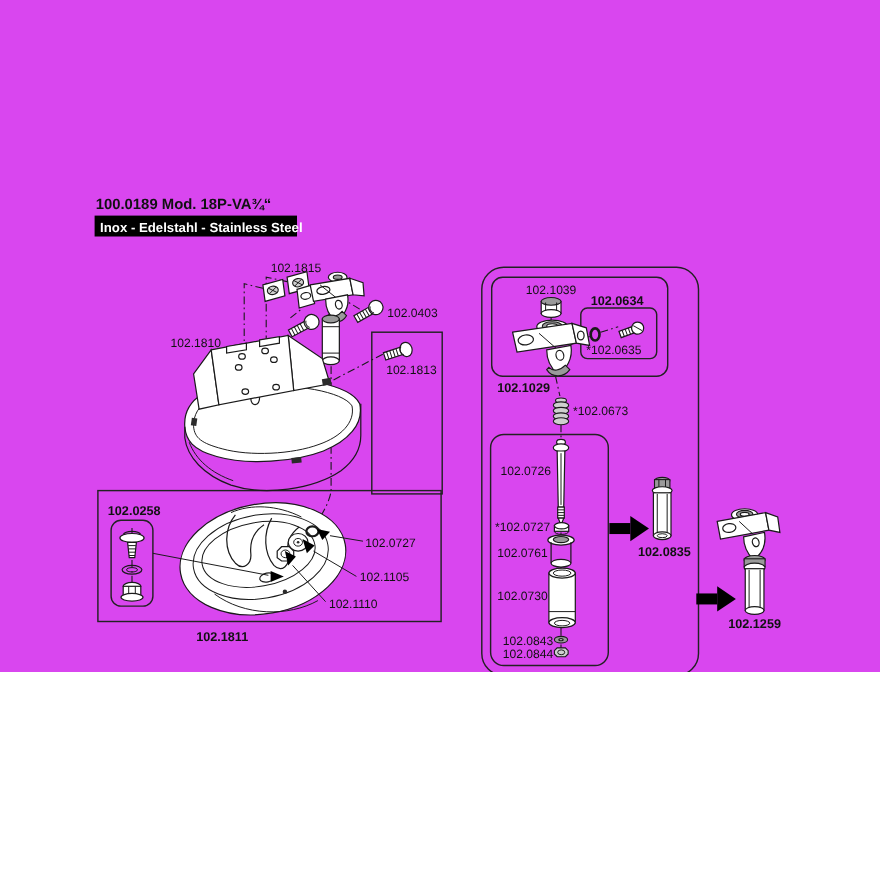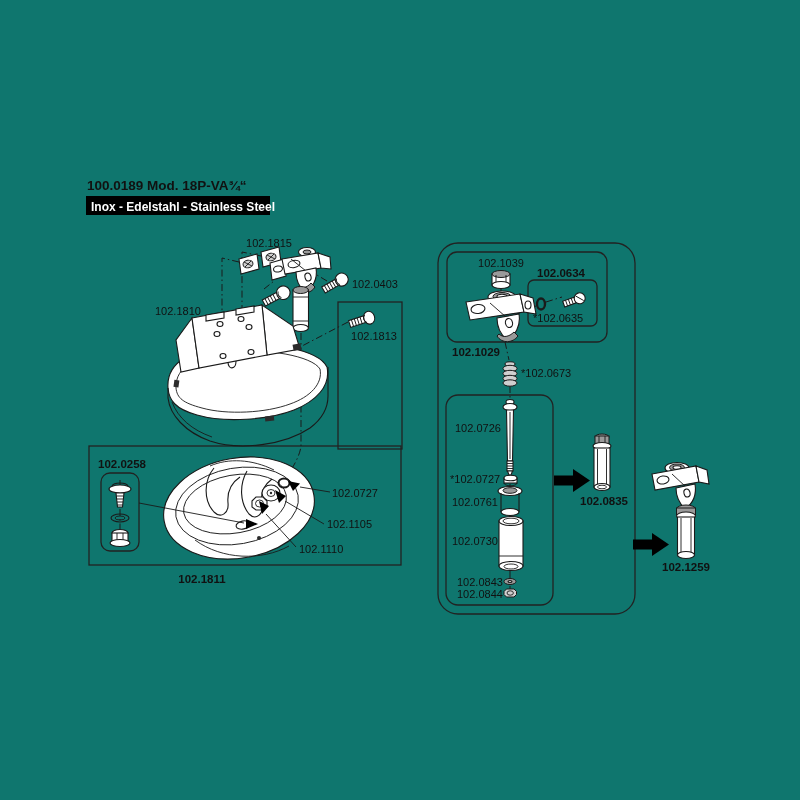--- a/index.html
+++ b/index.html
@@ -1,16 +1,16 @@
 <!DOCTYPE html>
 <html><head>
 <meta charset="utf-8">
 <style>
   html,body{margin:0;padding:0;background:#fff;}
-  .stage{position:relative;width:800px;height:800px;background:#0f766e;overflow:hidden;
+  .stage{position:relative;width:800px;height:611px;background:#d946ef;overflow:hidden;
          font-family:"Liberation Sans",sans-serif;}
   svg text{font-family:"Liberation Sans",sans-serif;}
   .lbl  {font-size:11px;fill:#111;}
   .lblb {font-size:11.5px;font-weight:bold;fill:#111;}
   .title{font-size:13.5px;font-weight:bold;fill:#111;}
   .badge{font-size:12px;font-weight:bold;fill:#fff;}
   .mid  {text-anchor:middle;}
   .ln   {fill:none;stroke:#1a1a1a;stroke-width:1.1;}
   .wh   {fill:#fff;stroke:#1a1a1a;stroke-width:1.1;}
   .gray {fill:#9a9a9a;stroke:#1a1a1a;stroke-width:1;}

